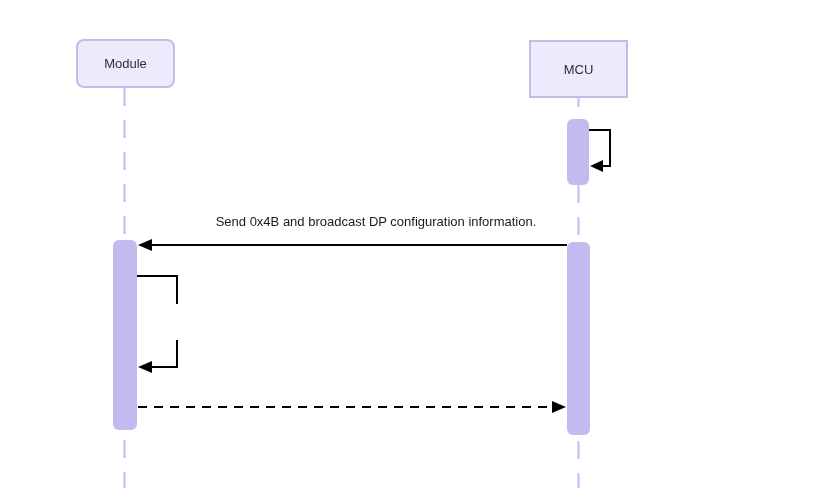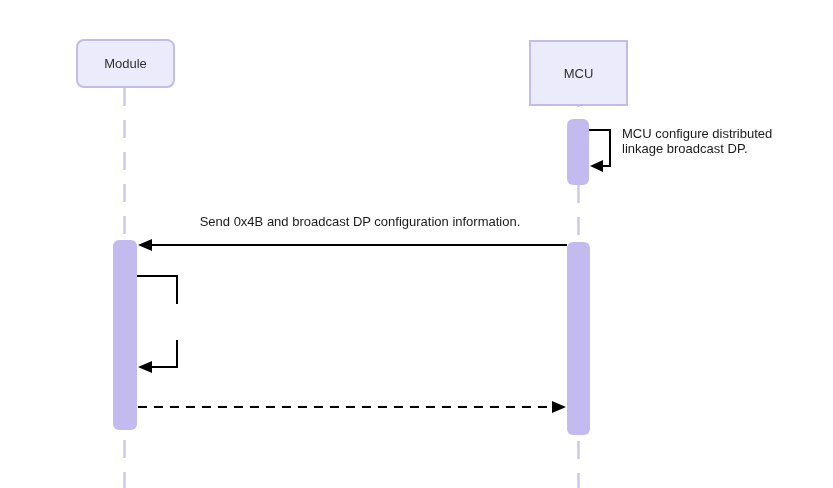--- a/index.html
+++ b/index.html
@@ -22,29 +22,29 @@
   .svg-layer{position:absolute;left:0;top:0;}
   .participant{
     position:absolute;
     box-sizing:border-box;
     background:var(--participant-fill);
     border:2px solid var(--participant-border);
     display:flex;align-items:center;justify-content:center;
     font-size:13px;color:var(--participant-text);
   }
   .participant.module{left:76px;top:39px;width:99px;height:49px;border-radius:8px;}
-  .participant.mcu{left:529px;top:40px;width:99px;height:66px;}
+  .participant.mcu{left:529px;top:40px;width:99px;height:58px;}
   .msg-label{
     position:absolute;
     font-size:13px;line-height:15px;
     color:var(--label-text);
     background:transparent;
   }
   .msg-label.self-mcu{left:622px;top:126px;width:186px;text-align:left;}
-  .msg-label.solid{left:152px;top:214px;width:416px;text-align:center;}
+  .msg-label.solid{left:168px;top:214px;width:416px;text-align:center;}
   .msg-label.self-module{left:27px;top:312px;width:300px;text-align:center;}
   .msg-label.dashed{left:155px;top:373px;width:400px;text-align:center;}
 </style>
 </head>
 <body>
 
 <div class="canvas">
 
   <svg class="svg-layer" width="833" height="488" viewBox="0 0 833 488">
 
@@ -76,19 +76,18 @@
     </g>
   </svg>
 
   <div class="participant module">
     <span>Module</span>
   </div>
   <div class="participant mcu">
     <span>MCU</span>
   </div>
 
-  <div class="msg-label self-mcu">MCU configure distributed linkage broadcast DP.</div>
 
   <div class="msg-label solid">Send 0x4B and broadcast DP configuration information.</div>
 
 
 
 </div>
 
 </body></html>

